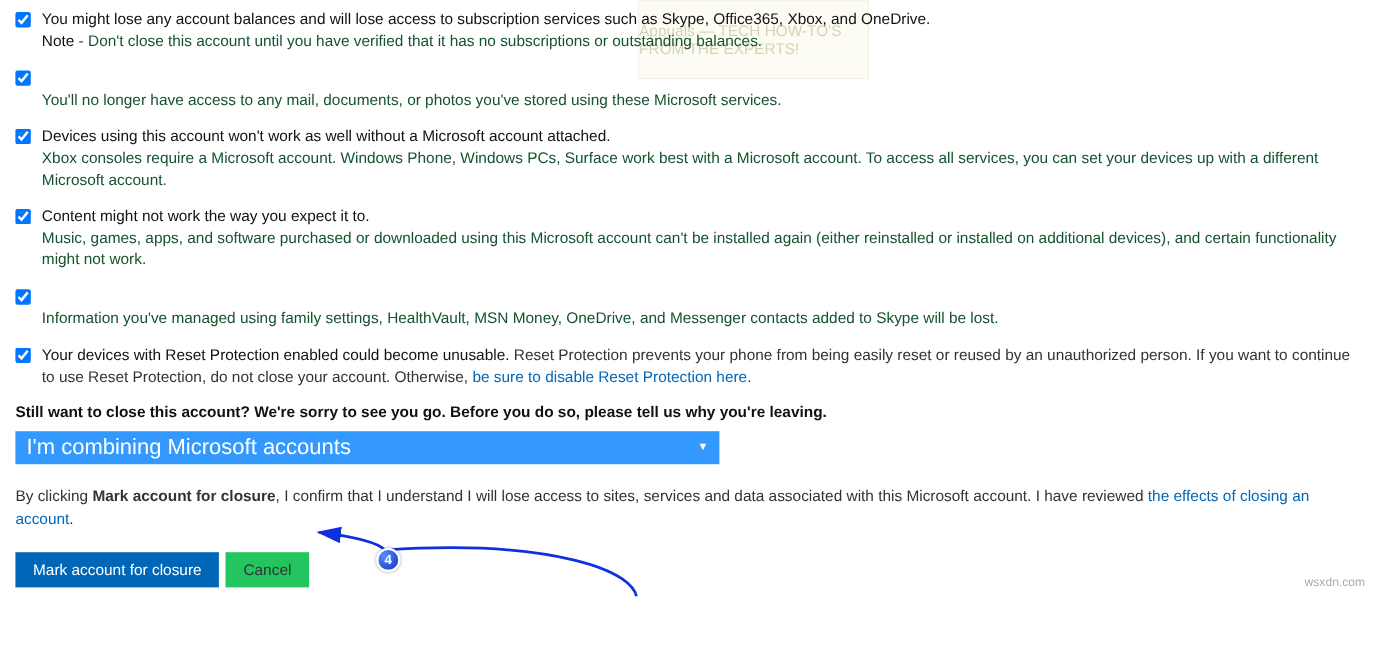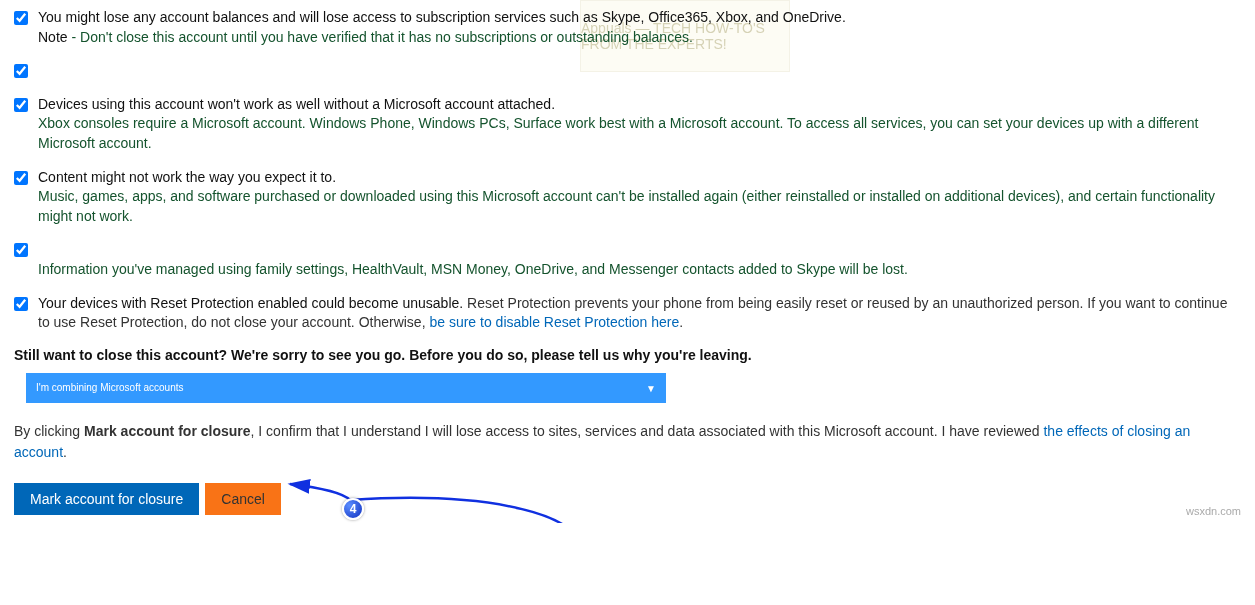--- a/index.html
+++ b/index.html
@@ -33,25 +33,24 @@
     color: #111;
     margin: 8px 0 10px 0;
   }
   .reason-select {
     width: 640px;
     height: 30px;
     background: #3399ff;
     color: #fff;
     border: none;
     padding: 0 10px;
-    font-size: 10px;
+    font-size: 20px;
     appearance: none;
     -webkit-appearance: none;
     position: relative;
-    margin-left: 12px;
   }
   .select-wrap {
     position: relative;
     display: inline-block;
     margin-bottom: 18px;
   }
   .select-caret {
     position: absolute;
     right: 10px;
     top: 50%;
@@ -68,21 +67,21 @@
   a.link { color: #0067b8; text-decoration: none; }
   .btn-row { display: flex; gap: 6px; align-items: center; }
   .btn {
     height: 32px;
     padding: 0 16px;
     border: none;
     font-size: 14px;
     cursor: pointer;
   }
   .btn-primary { background: #0067b8; color: #fff; }
-  .btn-secondary { background: #f97316; color: #333; }
+  .btn-secondary { background: #22c55e; color: #333; }
   .watermark {
     position: absolute;
     right: 14px;
     bottom: 6px;
     color: #aaa;
     font-size: 11px;
   }
   .logo-hint {
     position: absolute;
     left: 580px;
@@ -132,20 +131,21 @@
   <div class="check-body">
     <span class="check-title">You might lose any account balances and will lose access to subscription services such as Skype, Office365, Xbox, and OneDrive.</span><br>
     <span class="check-title">Note</span><span class="check-desc"> - Don't close this account until you have verified that it has no subscriptions or outstanding balances.</span>
   </div>
 </div>
 
 <div class="check-item">
   <input type="checkbox" checked="" style="">
   <div class="check-body">
     <br>
+    <span class="check-desc">You'll no longer have access to any mail, documents, or photos you've stored using these Microsoft services.</span>
   </div>
 </div>
 
 <div class="check-item">
   <input type="checkbox" checked="" style="">
   <div class="check-body">
     <span class="check-title">Devices using this account won't work as well without a Microsoft account attached.</span><br>
     <span class="check-desc">Xbox consoles require a Microsoft account. Windows Phone, Windows PCs, Surface work best with a Microsoft account. To access all services, you can set your devices up with a different Microsoft account.</span>
   </div>
 </div>

